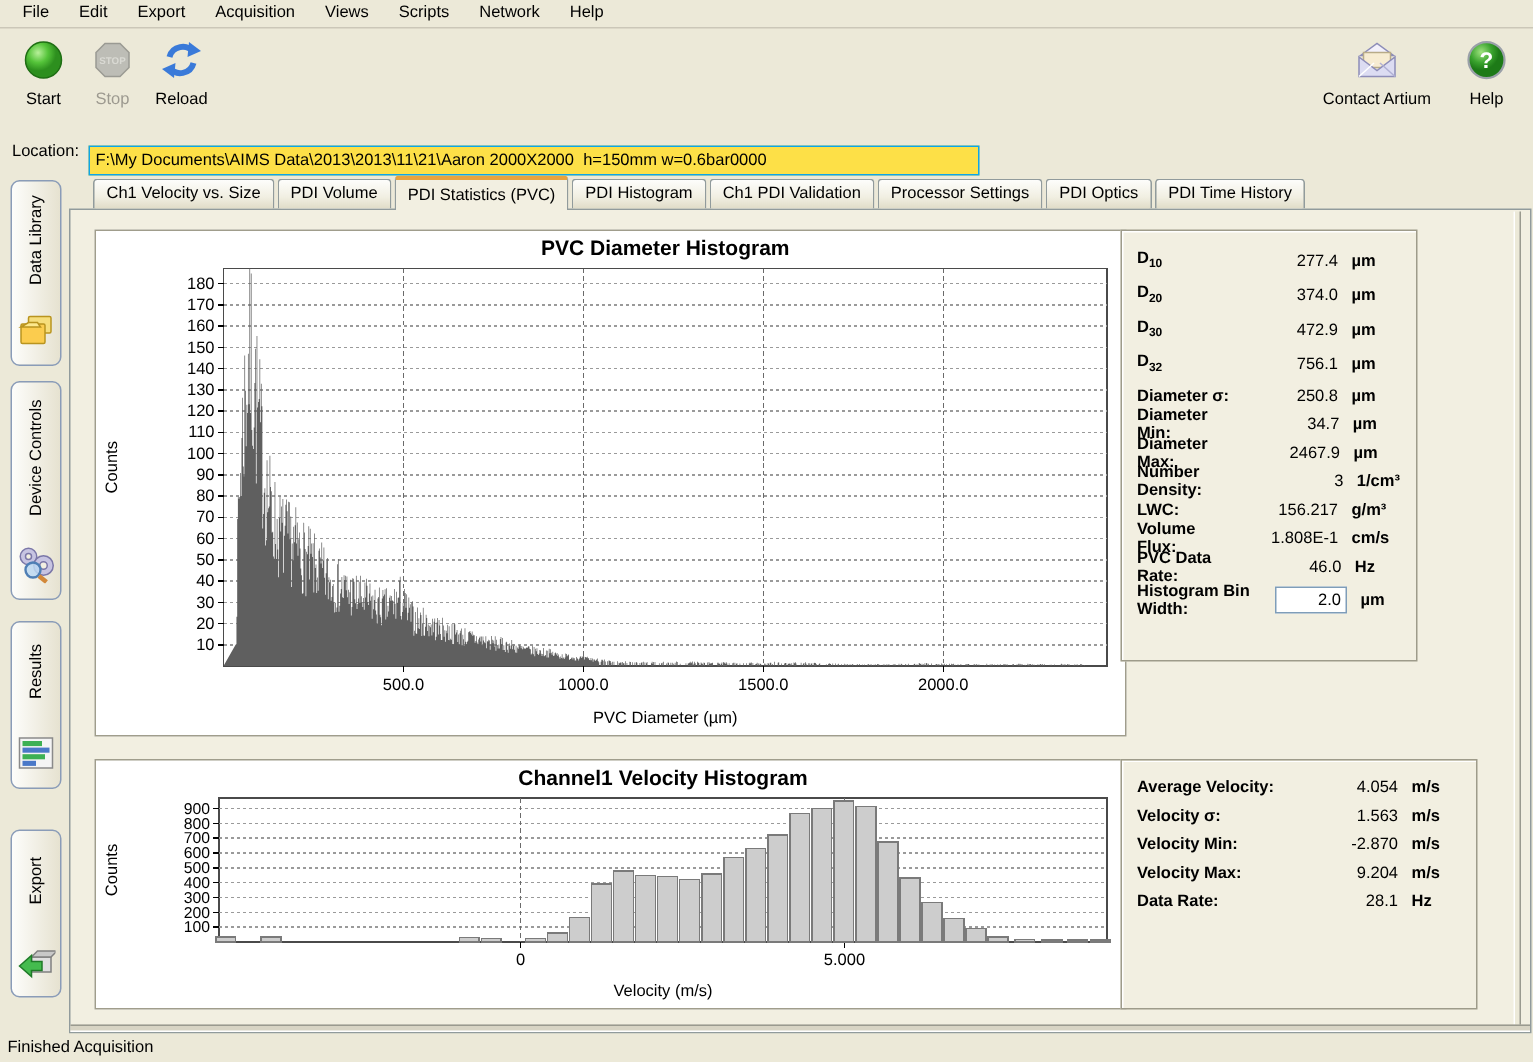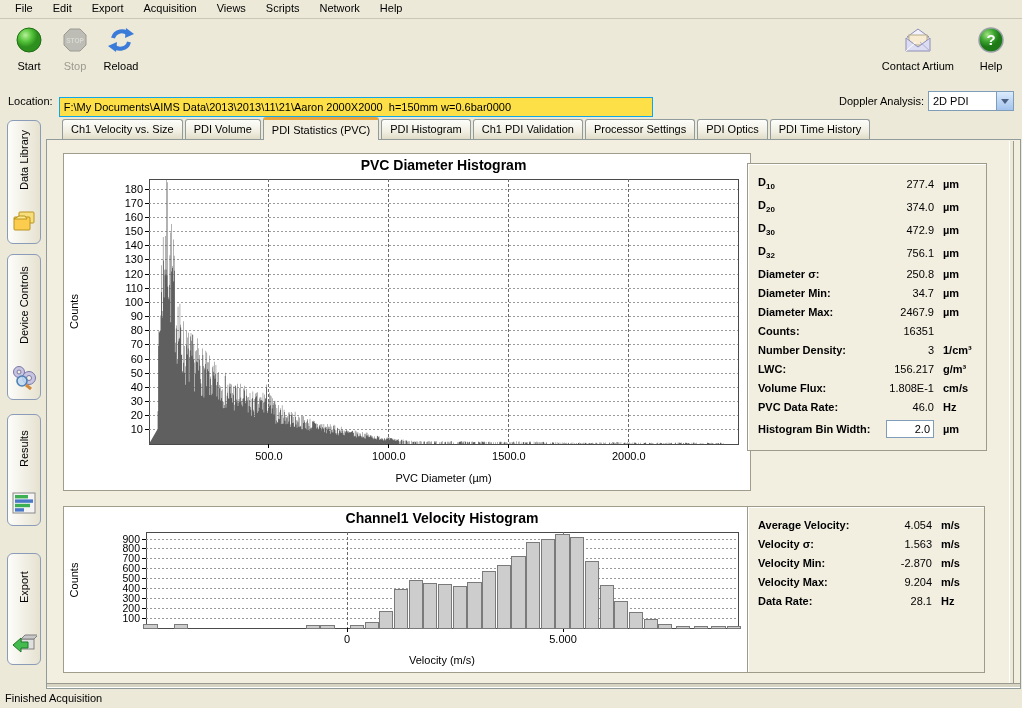--- a/index.html
+++ b/index.html
@@ -154,29 +154,20 @@
           </svg>
         </span>
         <span class="tlabel">Help</span>
       </div>
     </div>
 </div>
 
 <div class="location-row">
   <span class="loc-label">Location:</span>
   <input class="loc-input" readonly="" value="F:\My Documents\AIMS Data\2013\2013\11\21\Aaron 2000X2000  h=150mm w=0.6bar0000" style="">
-  <div class="doppler">
-    <span>Doppler Analysis:</span>
-    <div class="xp-select">
-      <span class="sel-value">2D PDI</span>
-      <span class="arrow-btn">
-          <span></span>
-        </span>
-    </div>
-  </div>
 </div>
 
 <div id="sidebar">
     <div class="side-btn" style="top: 120px; height: 124px;">
       <span class="vlabel">Data Library</span>
       <span class="sicon"><svg width="26" height="26">
           <rect x="8" y="4" width="15" height="11" rx="1" fill="#f6de7c" stroke="#b9941f"></rect>
           <rect x="3" y="9" width="16" height="13" rx="1" fill="#fbcc4e" stroke="#b9941f"></rect>
           <path d="M3,11 l5,-3 h6 l2,3 z" fill="#fde98e" stroke="#b9941f"></path>
         </svg></span>
@@ -292,21 +283,21 @@
         <text x="444.87780040733196" y="306" font-size="11" text-anchor="middle">1500.0</text>
         <line x1="564.837067209776" y1="25" x2="564.837067209776" y2="290" stroke="#6a6a6a" stroke-dasharray="3,2" shape-rendering="crispEdges"></line>
         <line x1="564.837067209776" y1="290" x2="564.837067209776" y2="294" stroke="#000" shape-rendering="crispEdges"></line>
         <text x="564.837067209776" y="306" font-size="11" text-anchor="middle">2000.0</text>
         <text x="379.5" y="16" font-size="14" font-weight="bold" text-anchor="middle">PVC Diameter Histogram</text>
         <text x="379.5" y="328" font-size="11" text-anchor="middle">PVC Diameter (µm)</text>
         <text x="14" y="157.5" font-size="11" text-anchor="middle" transform="rotate(-90 14 157.5)">Counts</text>
         <path d="M85,290L93.16,275.65H93.64L93.64,257.21H94.12L94.12,192.03H94.60L94.60,177.23H95.08L95.08,178.54H95.56L95.56,177.33H96.04L96.04,161.41H96.52L96.52,176.60H97.00L97.00,138.07H97.48L97.48,111.22H97.96L97.96,157.03H98.44L98.44,163.45H98.92L98.92,83.04H99.40L99.40,106.48H99.87L99.87,143.47H100.35L100.35,115.87H100.83L100.83,121.37H101.31L101.31,81.88H101.79L101.79,115.54H102.27L102.27,25.08H102.75L102.75,121.25H103.23L103.23,28.25H103.71L103.71,132.74H104.19L104.19,143.17H104.67L104.67,145.37H105.15L105.15,131.04H105.63L105.63,101.27H106.11L106.11,78.43H106.59L106.59,168.33H107.07L107.07,69.95H107.55L107.55,117.61H108.03L108.03,114.08H108.51L108.51,112.00H108.99L108.99,85.46H109.47L109.47,127.50H109.95L109.95,101.75H110.43L110.43,116.79H110.91L110.91,198.30H111.39L111.39,188.64H111.87L111.87,174.58H112.35L112.35,171.47H112.83L112.83,209.63H113.31L113.31,206.09H113.79L113.79,152.79H114.27L114.27,187.43H114.75L114.75,184.88H115.23L115.23,183.72H115.71L115.71,149.78H116.19L116.19,170.65H116.67L116.67,173.50H117.15L117.15,200.94H117.63L117.63,200.47H118.11L118.11,217.01H118.59L118.59,218.53H119.07L119.07,167.33H119.55L119.55,208.63H120.03L120.03,218.73H120.51L120.51,192.00H120.99L120.99,212.34H121.47L121.47,230.81H121.95L121.95,191.34H122.43L122.43,177.04H122.91L122.91,200.39H123.39L123.39,183.61H123.87L123.87,194.44H124.35L124.35,178.65H124.83L124.83,227.80H125.31L125.31,203.22H125.79L125.79,196.51H126.27L126.27,182.56H126.75L126.75,179.00H127.23L127.23,186.82H127.71L127.71,201.68H128.19L128.19,180.55H128.67L128.67,180.78H129.15L129.15,205.50H129.62L129.62,190.25H130.10L130.10,237.40H130.58L130.58,208.38H131.06L131.06,219.44H131.54L131.54,197.22H132.02L132.02,207.49H132.50L132.50,196.23H132.98L132.98,184.19H133.46L133.46,208.33H133.94L133.94,194.26H134.42L134.42,216.55H134.90L134.90,205.54H135.38L135.38,200.99H135.86L135.86,211.69H136.34L136.34,225.03H136.82L136.82,229.52H137.30L137.30,241.91H137.78L137.78,241.53H138.26L138.26,194.54H138.74L138.74,200.94H139.22L139.22,211.94H139.70L139.70,243.56H140.18L140.18,213.80H140.66L140.66,215.47H141.14L141.14,209.93H141.62L141.62,196.84H142.10L142.10,232.28H142.58L142.58,198.44H143.06L143.06,215.17H143.54L143.54,208.27H144.02L144.02,217.35H144.50L144.50,208.15H144.98L144.98,241.00H145.46L145.46,201.61H145.94L145.94,224.68H146.42L146.42,222.38H146.90L146.90,241.31H147.38L147.38,231.01H147.86L147.86,239.75H148.34L148.34,213.23H148.82L148.82,211.64H149.30L149.30,217.71H149.78L149.78,221.60H150.26L150.26,207.72H150.74L150.74,224.69H151.22L151.22,219.74H151.70L151.70,210.97H152.18L152.18,231.17H152.66L152.66,242.44H153.14L153.14,228.11H153.62L153.62,219.87H154.10L154.10,218.02H154.58L154.58,245.47H155.06L155.06,230.91H155.54L155.54,234.24H156.02L156.02,232.54H156.50L156.50,246.54H156.98L156.98,243.92H157.46L157.46,236.64H157.94L157.94,235.33H158.42L158.42,247.59H158.89L158.89,254.32H159.37L159.37,247.84H159.85L159.85,253.94H160.33L160.33,251.04H160.81L160.81,222.11H161.29L161.29,218.65H161.77L161.77,253.75H162.25L162.25,249.81H162.73L162.73,241.67H163.21L163.21,238.65H163.69L163.69,230.66H164.17L164.17,244.22H164.65L164.65,244.71H165.13L165.13,229.58H165.61L165.61,232.70H166.09L166.09,229.80H166.57L166.57,239.54H167.05L167.05,230.40H167.53L167.53,244.09H168.01L168.01,239.09H168.49L168.49,248.61H168.97L168.97,240.76H169.45L169.45,232.48H169.93L169.93,256.40H170.41L170.41,250.73H170.89L170.89,231.57H171.37L171.37,231.82H171.85L171.85,233.85H172.33L172.33,245.56H172.81L172.81,248.18H173.29L173.29,229.85H173.77L173.77,252.03H174.25L174.25,248.62H174.73L174.73,245.07H175.21L175.21,233.89H175.69L175.69,247.85H176.17L176.17,229.83H176.65L176.65,243.57H177.13L177.13,247.44H177.61L177.61,250.73H178.09L178.09,244.70H178.57L178.57,252.53H179.05L179.05,234.39H179.53L179.53,244.29H180.01L180.01,231.82H180.49L180.49,236.55H180.97L180.97,247.31H181.45L181.45,249.31H181.93L181.93,241.68H182.41L182.41,234.94H182.89L182.89,246.55H183.37L183.37,243.62H183.85L183.85,258.44H184.33L184.33,243.06H184.81L184.81,252.12H185.29L185.29,245.98H185.77L185.77,239.11H186.25L186.25,252.93H186.73L186.73,255.65H187.21L187.21,261.65H187.69L187.69,245.08H188.16L188.16,243.96H188.64L188.64,237.59H189.12L189.12,255.79H189.60L189.60,257.49H190.08L190.08,262.91H190.56L190.56,244.93H191.04L191.04,239.38H191.52L191.52,243.43H192.00L192.00,242.34H192.48L192.48,238.81H192.96L192.96,259.03H193.44L193.44,238.22H193.92L193.92,257.13H194.40L194.40,249.85H194.88L194.88,253.73H195.36L195.36,244.48H195.84L195.84,242.92H196.32L196.32,246.53H196.80L196.80,243.38H197.28L197.28,246.11H197.76L197.76,246.66H198.24L198.24,255.58H198.72L198.72,238.72H199.20L199.20,248.58H199.68L199.68,258.45H200.16L200.16,240.42H200.64L200.64,247.85H201.12L201.12,244.46H201.60L201.60,244.26H202.08L202.08,233.15H202.56L202.56,230.51H203.04L203.04,256.72H203.52L203.52,258.97H204.00L204.00,254.03H204.48L204.48,247.80H204.96L204.96,252.47H205.44L205.44,238.69H205.92L205.92,241.28H206.40L206.40,251.20H206.88L206.88,242.15H207.36L207.36,259.46H207.84L207.84,254.49H208.32L208.32,244.25H208.80L208.80,251.10H209.28L209.28,248.82H209.76L209.76,260.47H210.24L210.24,247.49H210.72L210.72,246.82H211.20L211.20,250.41H211.68L211.68,269.75H212.16L212.16,266.51H212.64L212.64,253.92H213.12L213.12,268.10H213.60L213.60,268.68H214.08L214.08,251.03H214.56L214.56,264.86H215.04L215.04,258.24H215.52L215.52,265.30H216.00L216.00,254.26H216.48L216.48,255.99H216.96L216.96,269.92H217.44L217.44,261.97H217.91L217.91,251.15H218.39L218.39,269.71H218.87L218.87,269.75H219.35L219.35,263.86H219.83L219.83,255.86H220.31L220.31,258.08H220.79L220.79,266.63H221.27L221.27,262.38H221.75L221.75,270.22H222.23L222.23,263.11H222.71L222.71,264.20H223.19L223.19,262.37H223.67L223.67,269.69H224.15L224.15,258.56H224.63L224.63,267.52H225.11L225.11,260.56H225.59L225.59,258.25H226.07L226.07,272.90H226.55L226.55,270.45H227.03L227.03,261.02H227.51L227.51,258.08H227.99L227.99,269.03H228.47L228.47,259.38H228.95L228.95,262.97H229.43L229.43,268.70H229.91L229.91,272.74H230.39L230.39,272.64H230.87L230.87,257.77H231.35L231.35,262.95H231.83L231.83,270.42H232.31L232.31,266.21H232.79L232.79,273.76H233.27L233.27,266.53H233.75L233.75,268.15H234.23L234.23,262.55H234.71L234.71,272.69H235.19L235.19,263.51H235.67L235.67,272.78H236.15L236.15,271.81H236.63L236.63,272.47H237.11L237.11,262.02H237.59L237.59,275.40H238.07L238.07,275.46H238.55L238.55,261.66H239.03L239.03,262.15H239.51L239.51,268.95H239.99L239.99,267.71H240.47L240.47,265.94H240.95L240.95,274.01H241.43L241.43,269.02H241.91L241.91,275.64H242.39L242.39,268.20H242.87L242.87,266.54H243.35L243.35,264.94H243.83L243.83,276.12H244.31L244.31,269.18H244.79L244.79,272.12H245.27L245.27,276.62H245.75L245.75,264.82H246.23L246.23,273.85H246.71L246.71,275.57H247.18L247.18,273.96H247.66L247.66,273.22H248.14L248.14,267.45H248.62L248.62,267.14H249.10L249.10,266.67H249.58L249.58,267.97H250.06L250.06,268.92H250.54L250.54,266.96H251.02L251.02,269.99H251.50L251.50,269.24H251.98L251.98,269.51H252.46L252.46,274.44H252.94L252.94,273.30H253.42L253.42,270.11H253.90L253.90,274.39H254.38L254.38,275.53H254.86L254.86,272.40H255.34L255.34,271.21H255.82L255.82,270.41H256.30L256.30,273.63H256.78L256.78,270.31H257.26L257.26,276.13H257.74L257.74,270.32H258.22L258.22,273.08H258.70L258.70,274.16H259.18L259.18,274.86H259.66L259.66,270.11H260.14L260.14,278.19H260.62L260.62,273.43H261.10L261.10,273.74H261.58L261.58,272.56H262.06L262.06,273.08H262.54L262.54,279.24H263.02L263.02,275.58H263.50L263.50,269.96H263.98L263.98,272.57H264.46L264.46,274.80H264.94L264.94,272.92H265.42L265.42,277.01H265.90L265.90,270.13H266.38L266.38,279.80H266.86L266.86,272.55H267.34L267.34,275.92H267.82L267.82,278.28H268.30L268.30,275.59H268.78L268.78,278.39H269.26L269.26,272.04H269.74L269.74,270.67H270.22L270.22,275.45H270.70L270.70,271.41H271.18L271.18,279.27H271.66L271.66,276.20H272.14L272.14,279.31H272.62L272.62,280.66H273.10L273.10,274.27H273.58L273.58,273.76H274.06L274.06,279.13H274.54L274.54,281.20H275.02L275.02,276.70H275.50L275.50,275.04H275.98L275.98,278.46H276.45L276.45,276.41H276.93L276.93,272.71H277.41L277.41,278.88H277.89L277.89,276.65H278.37L278.37,275.50H278.85L278.85,279.20H279.33L279.33,281.05H279.81L279.81,276.53H280.29L280.29,281.13H280.77L280.77,277.60H281.25L281.25,278.53H281.73L281.73,276.86H282.21L282.21,275.82H282.69L282.69,276.63H283.17L283.17,278.13H283.65L283.65,276.69H284.13L284.13,278.81H284.61L284.61,277.14H285.09L285.09,278.29H285.57L285.57,278.36H286.05L286.05,278.56H286.53L286.53,278.07H287.01L287.01,277.49H287.49L287.49,277.88H287.97L287.97,276.83H288.45L288.45,277.05H288.93L288.93,278.48H289.41L289.41,278.91H289.89L289.89,282.41H290.37L290.37,281.72H290.85L290.85,276.55H291.33L291.33,282.20H291.81L291.81,277.34H292.29L292.29,283.43H292.77L292.77,278.58H293.25L293.25,280.21H293.73L293.73,278.18H294.21L294.21,282.00H294.69L294.69,282.64H295.17L295.17,281.72H295.65L295.65,279.28H296.13L296.13,279.70H296.61L296.61,281.85H297.09L297.09,283.34H297.57L297.57,282.06H298.05L298.05,278.05H298.53L298.53,283.55H299.01L299.01,283.23H299.49L299.49,282.62H299.97L299.97,279.64H300.45L300.45,284.29H300.93L300.93,279.88H301.41L301.41,284.38H301.89L301.89,278.54H302.37L302.37,281.50H302.85L302.85,278.86H303.33L303.33,281.13H303.81L303.81,282.53H304.29L304.29,280.45H304.77L304.77,283.36H305.25L305.25,282.94H305.73L305.73,281.43H306.20L306.20,281.00H306.68L306.68,282.32H307.16L307.16,281.40H307.64L307.64,283.37H308.12L308.12,282.29H308.60L308.60,284.24H309.08L309.08,285.23H309.56L309.56,283.68H310.04L310.04,284.61H310.52L310.52,282.19H311.00L311.00,285.03H311.48L311.48,284.33H311.96L311.96,285.41H312.44L312.44,284.38H312.92L312.92,281.74H313.40L313.40,282.02H313.88L313.88,283.43H314.36L314.36,282.85H314.84L314.84,282.34H315.32L315.32,286.04H315.80L315.80,285.30H316.28L316.28,285.30H316.76L316.76,284.49H317.24L317.24,284.34H317.72L317.72,285.66H318.20L318.20,284.47H318.68L318.68,284.87H319.16L319.16,286.35H319.64L319.64,286.40H320.12L320.12,283.99H320.60L320.60,284.85H321.08L321.08,285.38H321.56L321.56,286.40H322.04L322.04,284.96H322.52L322.52,283.78H323.00L323.00,283.50H323.48L323.48,284.74H323.96L323.96,284.17H324.44L324.44,283.28H324.92L324.92,283.44H325.40L325.40,285.69H325.88L325.88,283.92H326.36L326.36,284.15H326.84L326.84,284.28H327.32L327.32,283.89H327.80L327.80,284.75H328.28L328.28,284.78H328.76L328.76,286.07H329.24L329.24,286.18H329.72L329.72,284.69H330.20L330.20,286.15H330.68L330.68,284.92H331.16L331.16,287.09H331.64L331.64,285.60H332.12L332.12,285.65H332.60L332.60,286.69H333.08L333.08,286.11H333.56L333.56,285.59H334.04L334.04,284.98H334.52L334.52,286.70H335.00L335.00,287.52H335.47L335.47,290.00H335.95L335.95,290.00H336.43L336.43,287.19H336.91L336.91,285.84H337.39L337.39,285.81H337.87L337.87,286.53H338.35L338.35,290.00H338.83L338.83,285.59H339.31L339.31,287.08H339.79L339.79,290.00H340.27L340.27,290.00H340.75L340.75,286.80H341.23L341.23,290.00H341.71L341.71,286.26H342.19L342.19,286.57H342.67L342.67,286.63H343.15L343.15,287.83H343.63L343.63,290.00H344.11L344.11,287.18H344.59L344.59,290.00H345.07L345.07,287.19H345.55L345.55,290.00H346.03L346.03,290.00H346.51L346.51,290.00H346.99L346.99,290.00H347.47L347.47,286.82H347.95L347.95,290.00H348.43L348.43,287.83H348.91L348.91,288.09H349.39L349.39,287.63H349.87L349.87,287.59H350.35L350.35,290.00H350.83L350.83,287.40H351.31L351.31,288.11H351.79L351.79,288.20H352.27L352.27,290.00H352.75L352.75,286.88H353.23L353.23,290.00H353.71L353.71,288.04H354.19L354.19,290.00H354.67L354.67,290.00H355.15L355.15,290.00H355.63L355.63,287.24H356.11L356.11,287.32H356.59L356.59,290.00H357.07L357.07,290.00H357.55L357.55,287.53H358.03L358.03,290.00H358.51L358.51,290.00H358.99L358.99,287.73H359.47L359.47,290.00H359.95L359.95,287.33H360.43L360.43,287.86H360.91L360.91,290.00H361.39L361.39,290.00H361.87L361.87,290.00H362.35L362.35,288.01H362.83L362.83,290.00H363.31L363.31,287.79H363.79L363.79,287.50H364.27L364.27,290.00H364.75L364.75,287.11H365.22L365.22,290.00H365.70L365.70,287.62H366.18L366.18,290.00H366.66L366.66,288.18H367.14L367.14,287.29H367.62L367.62,290.00H368.10L368.10,290.00H368.58L368.58,290.00H369.06L369.06,290.00H369.54L369.54,290.00H370.02L370.02,288.18H370.50L370.50,287.11H370.98L370.98,288.47H371.46L371.46,287.28H371.94L371.94,290.00H372.42L372.42,287.36H372.90L372.90,290.00H373.38L373.38,290.00H373.86L373.86,290.00H374.34L374.34,290.00H374.82L374.82,290.00H375.30L375.30,288.21H375.78L375.78,290.00H376.26L376.26,290.00H376.74L376.74,288.19H377.22L377.22,287.80H377.70L377.70,290.00H378.18L378.18,287.23H378.66L378.66,290.00H379.14L379.14,290.00H379.62L379.62,290.00H380.10L380.10,288.34H380.58L380.58,290.00H381.06L381.06,287.71H381.54L381.54,287.89H382.02L382.02,290.00H382.50L382.50,290.00H382.98L382.98,287.86H383.46L383.46,290.00H383.94L383.94,287.78H384.42L384.42,290.00H384.90L384.90,288.47H385.38L385.38,290.00H385.86L385.86,287.82H386.34L386.34,290.00H386.82L386.82,287.04H387.30L387.30,287.36H387.78L387.78,290.00H388.26L388.26,290.00H388.74L388.74,290.00H389.22L389.22,288.45H389.70L389.70,290.00H390.18L390.18,290.00H390.66L390.66,290.00H391.14L391.14,290.00H391.62L391.62,290.00H392.10L392.10,290.00H392.58L392.58,290.00H393.06L393.06,288.15H393.54L393.54,290.00H394.02L394.02,290.00H394.49L394.49,288.31H394.97L394.97,288.11H395.45L395.45,287.85H395.93L395.93,287.23H396.41L396.41,288.09H396.89L396.89,287.68H397.37L397.37,287.03H397.85L397.85,290.00H398.33L398.33,288.58H398.81L398.81,287.20H399.29L399.29,288.16H399.77L399.77,290.00H400.25L400.25,290.00H400.73L400.73,287.11H401.21L401.21,287.73H401.69L401.69,288.01H402.17L402.17,290.00H402.65L402.65,290.00H403.13L403.13,287.71H403.61L403.61,288.29H404.09L404.09,288.53H404.57L404.57,290.00H405.05L405.05,287.67H405.53L405.53,287.97H406.01L406.01,290.00H406.49L406.49,290.00H406.97L406.97,290.00H407.45L407.45,287.66H407.93L407.93,290.00H408.41L408.41,287.38H408.89L408.89,288.36H409.37L409.37,288.37H409.85L409.85,288.34H410.33L410.33,288.02H410.81L410.81,287.90H411.29L411.29,290.00H411.77L411.77,290.00H412.25L412.25,290.00H412.73L412.73,290.00H413.21L413.21,290.00H413.69L413.69,290.00H414.17L414.17,287.79H414.65L414.65,287.78H415.13L415.13,288.60H415.61L415.61,288.27H416.09L416.09,290.00H416.57L416.57,288.46H417.05L417.05,287.62H417.53L417.53,290.00H418.01L418.01,287.41H418.49L418.49,288.12H418.97L418.97,287.70H419.45L419.45,288.58H419.93L419.93,287.54H420.41L420.41,288.37H420.89L420.89,290.00H421.37L421.37,290.00H421.85L421.85,288.12H422.33L422.33,290.00H422.81L422.81,290.00H423.29L423.29,290.00H423.76L423.76,290.00H424.24L424.24,288.09H424.72L424.72,287.81H425.20L425.20,290.00H425.68L425.68,287.83H426.16L426.16,290.00H426.64L426.64,288.49H427.12L427.12,288.14H427.60L427.60,290.00H428.08L428.08,290.00H428.56L428.56,290.00H429.04L429.04,288.29H429.52L429.52,290.00H430.00L430.00,290.00H430.48L430.48,290.00H430.96L430.96,290.00H431.44L431.44,288.20H431.92L431.92,290.00H432.40L432.40,290.00H432.88L432.88,290.00H433.36L433.36,288.11H433.84L433.84,290.00H434.32L434.32,290.00H434.80L434.80,290.00H435.28L435.28,287.75H435.76L435.76,288.57H436.24L436.24,287.80H436.72L436.72,287.65H437.20L437.20,290.00H437.68L437.68,287.94H438.16L438.16,290.00H438.64L438.64,290.00H439.12L439.12,290.00H439.60L439.60,288.67H440.08L440.08,288.43H440.56L440.56,287.79H441.04L441.04,290.00H441.52L441.52,288.27H442.00L442.00,290.00H442.48L442.48,288.34H442.96L442.96,288.71H443.44L443.44,290.00H443.92L443.92,290.00H444.40L444.40,290.00H444.88L444.88,290.00H445.36L445.36,288.32H445.84L445.84,290.00H446.32L446.32,288.44H446.80L446.80,290.00H447.28L447.28,290.00H447.76L447.76,287.97H448.24L448.24,288.54H448.72L448.72,290.00H449.20L449.20,287.86H449.68L449.68,287.82H450.16L450.16,290.00H450.64L450.64,288.65H451.12L451.12,290.00H451.60L451.60,290.00H452.08L452.08,287.22H452.56L452.56,290.00H453.04L453.04,290.00H453.51L453.51,290.00H453.99L453.99,290.00H454.47L454.47,287.82H454.95L454.95,287.48H455.43L455.43,290.00H455.91L455.91,290.00H456.39L456.39,290.00H456.87L456.87,288.40H457.35L457.35,290.00H457.83L457.83,290.00H458.31L458.31,290.00H458.79L458.79,288.30H459.27L459.27,288.00H459.75L459.75,287.94H460.23L460.23,290.00H460.71L460.71,290.00H461.19L461.19,288.57H461.67L461.67,288.54H462.15L462.15,288.39H462.63L462.63,288.58H463.11L463.11,290.00H463.59L463.59,288.23H464.07L464.07,290.00H464.55L464.55,290.00H465.03L465.03,287.60H465.51L465.51,288.24H465.99L465.99,287.48H466.47L466.47,288.40H466.95L466.95,290.00H467.43L467.43,290.00H467.91L467.91,290.00H468.39L468.39,290.00H468.87L468.87,290.00H469.35L469.35,290.00H469.83L469.83,287.79H470.31L470.31,290.00H470.79L470.79,290.00H471.27L471.27,288.53H471.75L471.75,287.96H472.23L472.23,290.00H472.71L472.71,287.56H473.19L473.19,288.43H473.67L473.67,290.00H474.15L474.15,290.00H474.63L474.63,288.23H475.11L475.11,290.00H475.59L475.59,288.16H476.07L476.07,290.00H476.55L476.55,288.48H477.03L477.03,288.16H477.51L477.51,290.00H477.99L477.99,290.00H478.47L478.47,288.02H478.95L478.95,287.75H479.43L479.43,288.02H479.91L479.91,288.73H480.39L480.39,290.00H480.87L480.87,290.00H481.35L481.35,290.00H481.83L481.83,288.68H482.31L482.31,288.14H482.78L482.78,290.00H483.26L483.26,290.00H483.74L483.74,290.00H484.22L484.22,290.00H484.70L484.70,290.00H485.18L485.18,290.00H485.66L485.66,290.00H486.14L486.14,290.00H486.62L486.62,288.83H487.10L487.10,290.00H487.58L487.58,290.00H488.06L488.06,288.60H488.54L488.54,288.13H489.02L489.02,288.52H489.50L489.50,288.66H489.98L489.98,290.00H490.46L490.46,290.00H490.94L490.94,288.37H491.42L491.42,290.00H491.90L491.90,290.00H492.38L492.38,290.00H492.86L492.86,288.32H493.34L493.34,290.00H493.82L493.82,290.00H494.30L494.30,289.02H494.78L494.78,288.45H495.26L495.26,290.00H495.74L495.74,290.00H496.22L496.22,290.00H496.70L496.70,288.77H497.18L497.18,290.00H497.66L497.66,290.00H498.14L498.14,290.00H498.62L498.62,288.56H499.10L499.10,290.00H499.58L499.58,288.99H500.06L500.06,290.00H500.54L500.54,288.62H501.02L501.02,289.10H501.50L501.50,290.00H501.98L501.98,290.00H502.46L502.46,288.82H502.94L502.94,290.00H503.42L503.42,290.00H503.90L503.90,288.70H504.38L504.38,288.93H504.86L504.86,290.00H505.34L505.34,290.00H505.82L505.82,290.00H506.30L506.30,289.28H506.78L506.78,290.00H507.26L507.26,288.72H507.74L507.74,290.00H508.22L508.22,290.00H508.70L508.70,288.59H509.18L509.18,290.00H509.66L509.66,290.00H510.14L510.14,290.00H510.62L510.62,288.92H511.10L511.10,290.00H511.58L511.58,290.00H512.05L512.05,289.06H512.53L512.53,290.00H513.01L513.01,290.00H513.49L513.49,290.00H513.97L513.97,289.12H514.45L514.45,289.07H514.93L514.93,288.59H515.41L515.41,290.00H515.89L515.89,290.00H516.37L516.37,288.89H516.85L516.85,289.20H517.33L517.33,290.00H517.81L517.81,290.00H518.29L518.29,289.18H518.77L518.77,290.00H519.25L519.25,288.77H519.73L519.73,290.00H520.21L520.21,290.00H520.69L520.69,288.64H521.17L521.17,289.07H521.65L521.65,288.85H522.13L522.13,290.00H522.61L522.61,289.25H523.09L523.09,290.00H523.57L523.57,290.00H524.05L524.05,290.00H524.53L524.53,289.16H525.01L525.01,289.03H525.49L525.49,289.18H525.97L525.97,290.00H526.45L526.45,289.18H526.93L526.93,288.93H527.41L527.41,289.16H527.89L527.89,290.00H528.37L528.37,288.70H528.85L528.85,289.29H529.33L529.33,290.00H529.81L529.81,290.00H530.29L530.29,290.00H530.77L530.77,290.00H531.25L531.25,288.81H531.73L531.73,290.00H532.21L532.21,288.76H532.69L532.69,289.02H533.17L533.17,290.00H533.65L533.65,290.00H534.13L534.13,290.00H534.61L534.61,290.00H535.09L535.09,288.55H535.57L535.57,290.00H536.05L536.05,290.00H536.53L536.53,288.53H537.01L537.01,288.80H537.49L537.49,290.00H537.97L537.97,290.00H538.45L538.45,290.00H538.93L538.93,290.00H539.41L539.41,288.62H539.89L539.89,290.00H540.37L540.37,289.09H540.85L540.85,290.00H541.33L541.33,288.53H541.80L541.80,290.00H542.28L542.28,290.00H542.76L542.76,290.00H543.24L543.24,290.00H543.72L543.72,290.00H544.20L544.20,290.00H544.68L544.68,290.00H545.16L545.16,288.68H545.64L545.64,288.48H546.12L546.12,290.00H546.60L546.60,290.00H547.08L547.08,288.89H547.56L547.56,290.00H548.04L548.04,290.00H548.52L548.52,288.00H549.00L549.00,288.33H549.48L549.48,288.65H549.96L549.96,290.00H550.44L550.44,288.45H550.92L550.92,290.00H551.40L551.40,288.90H551.88L551.88,290.00H552.36L552.36,288.11H552.84L552.84,290.00H553.32L553.32,288.03H553.80L553.80,288.26H554.28L554.28,290.00H554.76L554.76,288.48H555.24L555.24,290.00H555.72L555.72,290.00H556.20L556.20,290.00H556.68L556.68,288.37H557.16L557.16,290.00H557.64L557.64,290.00H558.12L558.12,290.00H558.60L558.60,290.00H559.08L559.08,290.00H559.56L559.56,288.99H560.04L560.04,288.73H560.52L560.52,288.83H561.00L561.00,290.00H561.48L561.48,288.75H561.96L561.96,288.97H562.44L562.44,290.00H562.92L562.92,290.00H563.40L563.40,288.37H563.88L563.88,290.00H564.36L564.36,288.72H564.84L564.84,290.00H565.32L565.32,288.54H565.80L565.80,290.00H566.28L566.28,290.00H566.76L566.76,288.88H567.24L567.24,290.00H567.72L567.72,290.00H568.20L568.20,290.00H568.68L568.68,288.43H569.16L569.16,290.00H569.64L569.64,290.00H570.12L570.12,288.45H570.60L570.60,288.85H571.07L571.07,289.06H571.55L571.55,288.46H572.03L572.03,290.00H572.51L572.51,289.17H572.99L572.99,290.00H573.47L573.47,290.00H573.95L573.95,290.00H574.43L574.43,288.82H574.91L574.91,290.00H575.39L575.39,290.00H575.87L575.87,290.00H576.35L576.35,288.66H576.83L576.83,290.00H577.31L577.31,290.00H577.79L577.79,290.00H578.27L578.27,290.00H578.75L578.75,290.00H579.23L579.23,290.00H579.71L579.71,288.68H580.19L580.19,289.06H580.67L580.67,289.01H581.15L581.15,288.59H581.63L581.63,288.73H582.11L582.11,290.00H582.59L582.59,290.00H583.07L583.07,290.00H583.55L583.55,290.00H584.03L584.03,290.00H584.51L584.51,290.00H584.99L584.99,288.92H585.47L585.47,288.78H585.95L585.95,290.00H586.43L586.43,289.08H586.91L586.91,288.87H587.39L587.39,290.00H587.87L587.87,288.97H588.35L588.35,290.00H588.83L588.83,289.14H589.31L589.31,290.00H589.79L589.79,290.00H590.27L590.27,290.00H590.75L590.75,290.00H591.23L591.23,290.00H591.71L591.71,290.00H592.19L592.19,289.26H592.67L592.67,290.00H593.15L593.15,289.26H593.63L593.63,288.57H594.11L594.11,290.00H594.59L594.59,290.00H595.07L595.07,290.00H595.55L595.55,289.24H596.03L596.03,289.21H596.51L596.51,288.78H596.99L596.99,289.26H597.47L597.47,288.90H597.95L597.95,290.00H598.43L598.43,290.00H598.91L598.91,288.99H599.39L599.39,290.00H599.87L599.87,290.00H600.35L600.35,290.00H600.82L600.82,289.05H601.30L601.30,290.00H601.78L601.78,289.24H602.26L602.26,290.00H602.74L602.74,288.82H603.22L603.22,290.00H603.70L603.70,290.00H604.18L604.18,290.00H604.66L604.66,288.81H605.14L605.14,290.00H605.62L605.62,288.63H606.10L606.10,289.07H606.58L606.58,290.00H607.06L607.06,288.87H607.54L607.54,289.19H608.02L608.02,290.00H608.50L608.50,290.00H608.98L608.98,290.00H609.46L609.46,290.00H609.94L609.94,290.00H610.42L610.42,290.00H610.90L610.90,288.85H611.38L611.38,288.74H611.86L611.86,290.00H612.34L612.34,290.00H612.82L612.82,290.00H613.30L613.30,290.00H613.78L613.78,288.81H614.26L614.26,290.00H614.74L614.74,288.53H615.22L615.22,289.22H615.70L615.70,288.55H616.18L616.18,288.98H616.66L616.66,289.16H617.14L617.14,288.62H617.62L617.62,290.00H618.10L618.10,290.00H618.58L618.58,290.00H619.06L619.06,289.22H619.54L619.54,289.29H620.02L620.02,290.00H620.50L620.50,290.00H620.98L620.98,288.54H621.46L621.46,289.16H621.94L621.94,288.94H622.42L622.42,288.63H622.90L622.90,288.88H623.38L623.38,290.00H623.86L623.86,289.01H624.34L624.34,288.95H624.82L624.82,290.00H625.30L625.30,289.24H625.78L625.78,290.00H626.26L626.26,290.00H626.74L626.74,290.00H627.22L627.22,290.00H627.70L627.70,288.83H628.18L628.18,290.00H628.66L628.66,290.00H629.14L629.14,288.81H629.62L629.62,288.62H630.09L630.09,290.00H630.57L630.57,288.67H631.05L631.05,289.13H631.53L631.53,290.00H632.01L632.01,288.86H632.49L632.49,290.00H632.97L632.97,290.00H633.45L633.45,290.00H633.93L633.93,290.00H634.41L634.41,290.00H634.89L634.89,290.00H635.37L635.37,290.00H635.85L635.85,289.16H636.33L636.33,290.00H636.81L636.81,289.13H637.29L637.29,290.00H637.77L637.77,290.00H638.25L638.25,290.00H638.73L638.73,289.05H639.21L639.21,290.00H639.69L639.69,290.00H640.17L640.17,290.00H640.65L640.65,290.00H641.13L641.13,290.00H641.61L641.61,290.00H642.09L642.09,290.00H642.57L642.57,290.00H643.05L643.05,289.07H643.53L643.53,288.53H644.01L644.01,289.09H644.49L644.49,289.04H644.97L644.97,290.00H645.45L645.45,288.96H645.93L645.93,288.98H646.41L646.41,290.00H646.89L646.89,290.00H647.37L647.37,288.64H647.85L647.85,290.00H648.33L648.33,288.89H648.81L648.81,289.17H649.29L649.29,290.00H649.77L649.77,290.00H650.25L650.25,290.00H650.73L650.73,290.00H651.21L651.21,290.00H651.69L651.69,289.25H652.17L652.17,288.99H652.65L652.65,290.00H653.13L653.13,289.03H653.61L653.61,290.00H654.09L654.09,288.96H654.57L654.57,289.28H655.05L655.05,290.00H655.53L655.53,290.00H656.01L656.01,288.75H656.49L656.49,288.84H656.97L656.97,289.07H657.45L657.45,290.00H657.93L657.93,290.00H658.41L658.41,290.00H658.89L658.89,289.25H659.36L659.36,290.00H659.84L659.84,290.00H660.32L660.32,290.00H660.80L660.80,290.00H661.28L661.28,290.00H661.76L661.76,290.00H662.24L662.24,290.00H662.72L674,290Z" fill="#5f5f5f" stroke="none"></path>
       </svg>
   </div>
-  <div class="stats-panel" style="left:700px; top:23px; width:240px; height:288px;" id="pvcStats">
+  <div class="stats-panel" style="left:700px; top:13px; width:198px; height:288px;" id="pvcStats">
       <div class="stat-row tall">
         <span class="slabel">D<sub>10</sub></span>
         <span class="sval">277.4</span>
         <span class="sunit">µm</span>
       </div>
       <div class="stat-row tall">
         <span class="slabel">D<sub>20</sub></span>
         <span class="sval">374.0</span>
         <span class="sunit">µm</span>
       </div>
@@ -327,25 +318,20 @@
       </div>
       <div class="stat-row">
         <span class="slabel">Diameter Min:</span>
         <span class="sval">34.7</span>
         <span class="sunit">µm</span>
       </div>
       <div class="stat-row">
         <span class="slabel">Diameter Max:</span>
         <span class="sval">2467.9</span>
         <span class="sunit">µm</span>
-      </div>
-      <div class="stat-row">
-        <span class="slabel">Counts:</span>
-        <span class="sval">16351</span>
-        <span class="sunit"></span>
       </div>
       <div class="stat-row">
         <span class="slabel">Number Density:</span>
         <span class="sval">3</span>
         <span class="sunit">1/cm³</span>
       </div>
       <div class="stat-row">
         <span class="slabel">LWC:</span>
         <span class="sval">156.217</span>
         <span class="sunit">g/m³</span>

